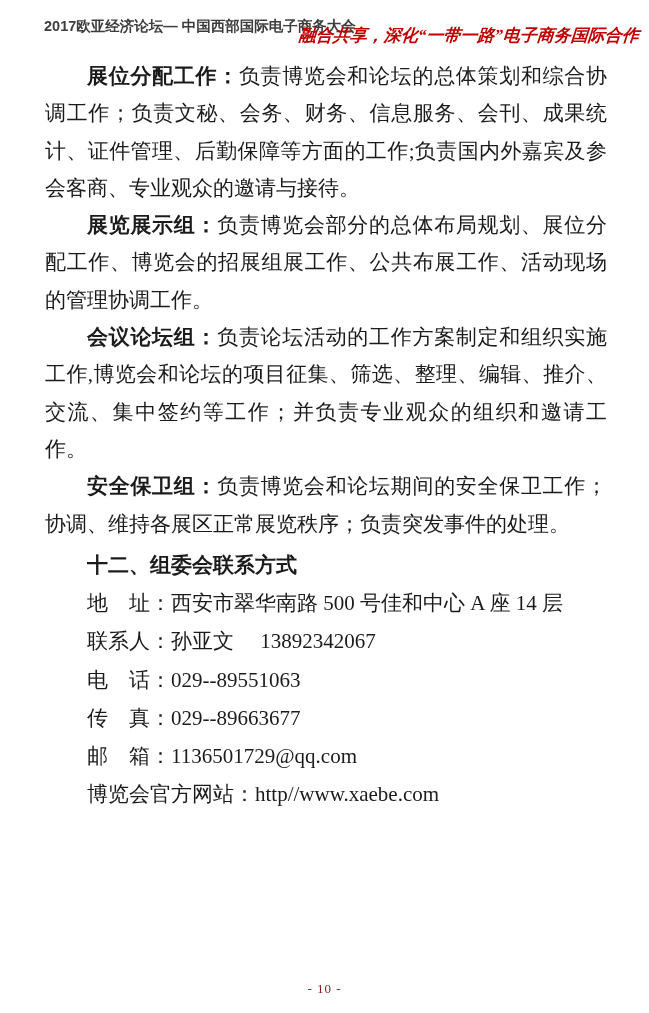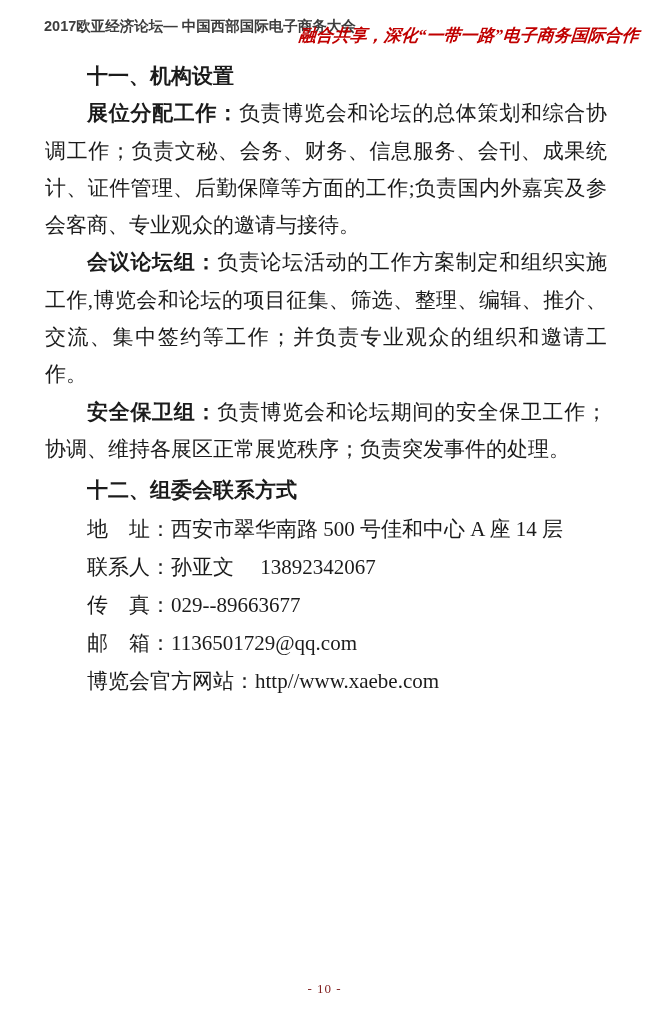--- a/index.html
+++ b/index.html
@@ -97,36 +97,37 @@
     <div class="header-title">
       <div>2017欧亚经济论坛— 中国西部国际电子商务大会</div>
     </div>
 
     <div class="slogan">融合共享，深化“一带一路”电子商务国际合作</div>
   </div>
 
   <div class="doc-body">
 
 
-    <h2>十一、机构设置</h2>
 
     <p><span class="lead">展位分配工作：</span><span>负责博览会和论坛的总体策划和综合协调工作；负责文秘、会务、财务、信息服务、会刊、成果统计、证件管理、后勤保障等方面的工作;负责国内外嘉宾及参会客商、专业观众的邀请与接待。</span></p>
 
+    <p><span class="lead">展览展示组：</span><span>负责博览会部分的总体布局规划、展位分配工作、博览会的招展组展工作、公共布展工作、活动现场的管理协调工作。</span></p>
 
     <p><span class="lead">会议论坛组：</span><span>负责论坛活动的工作方案制定和组织实施工作,博览会和论坛的项目征集、筛选、整理、编辑、推介、交流、集中签约等工作；并负责专业观众的组织和邀请工作。</span></p>
 
 
     <p><span class="lead">安全保卫组：</span><span>负责博览会和论坛期间的安全保卫工作；协调、维持各展区正常展览秩序；负责突发事件的处理。</span></p>
 
     <h2 class="sec12-heading">十二、组委会联系方式</h2>
 
     <p class="contact-line"><span>地　址：</span><span>西安市翠华南路 500 号佳和中心 A 座 14 层</span></p>
 
     <p class="contact-line"><span>联系人：</span><span>孙亚文　 13892342067</span></p>
 
+    <p class="contact-line"><span>电　话：</span><span>029--89551063</span></p>
 
     <p class="contact-line"><span>传　真：</span><span>029--89663677</span></p>
 
     <p class="contact-line"><span>邮　箱：</span><span>1136501729@qq.com</span></p>
 
     <p class="contact-line"><span>博览会官方网站：</span><span>http//www.xaebe.com</span></p>
 
   </div>
 
   <div class="footer">

